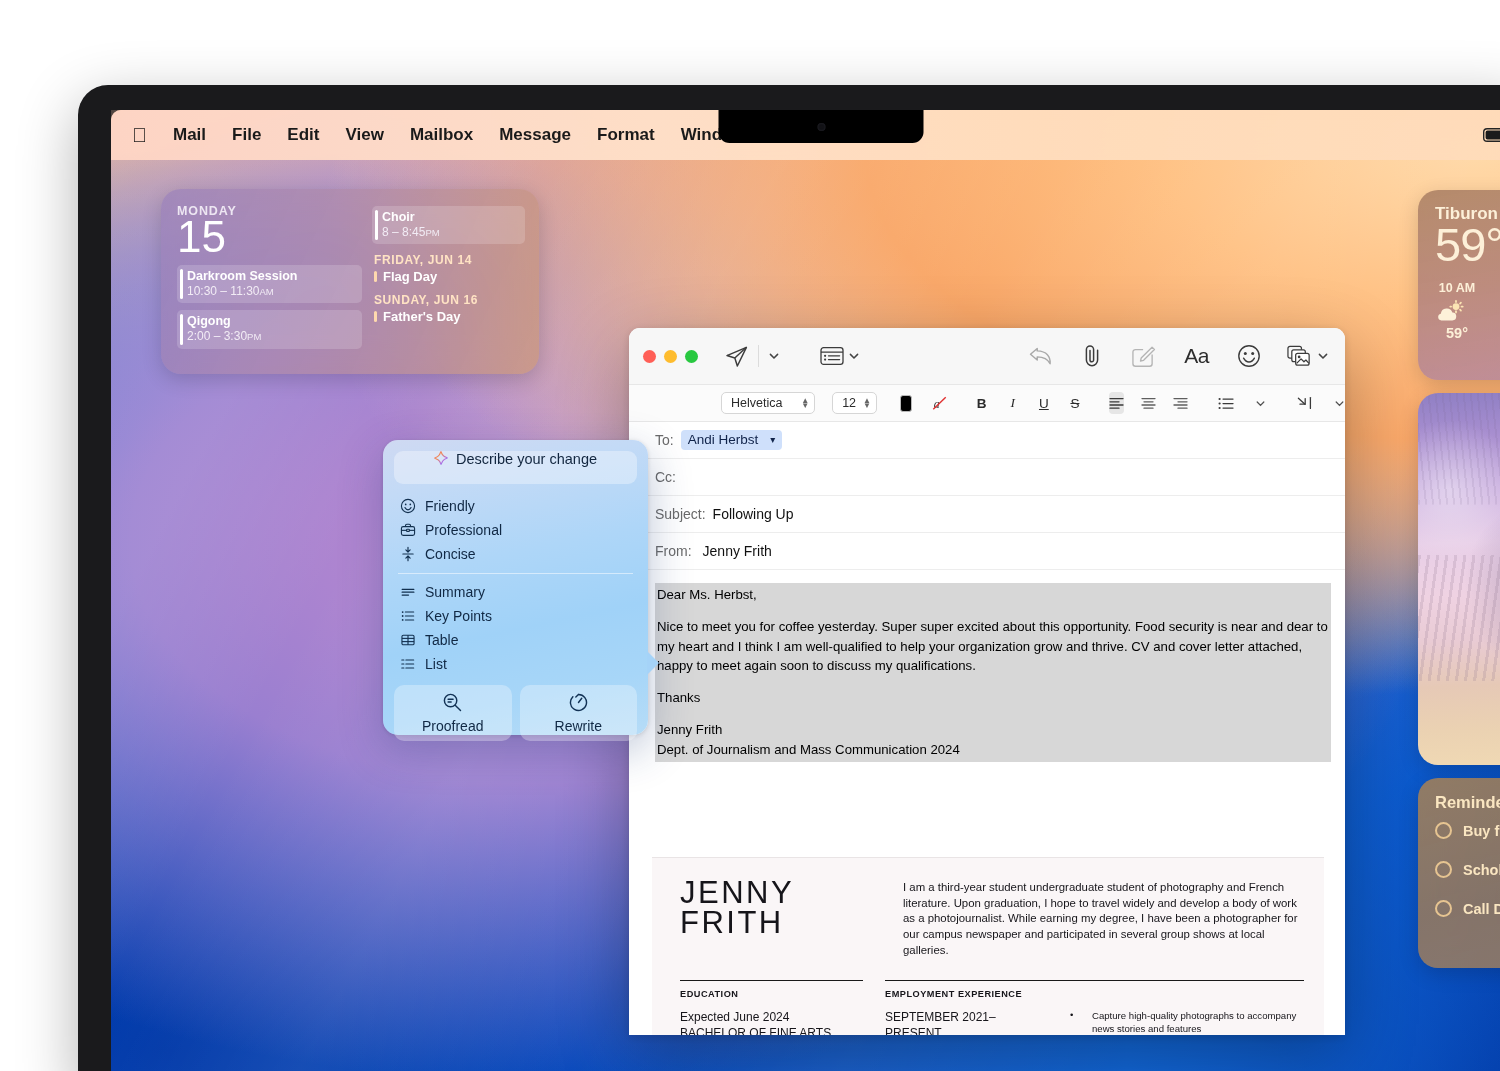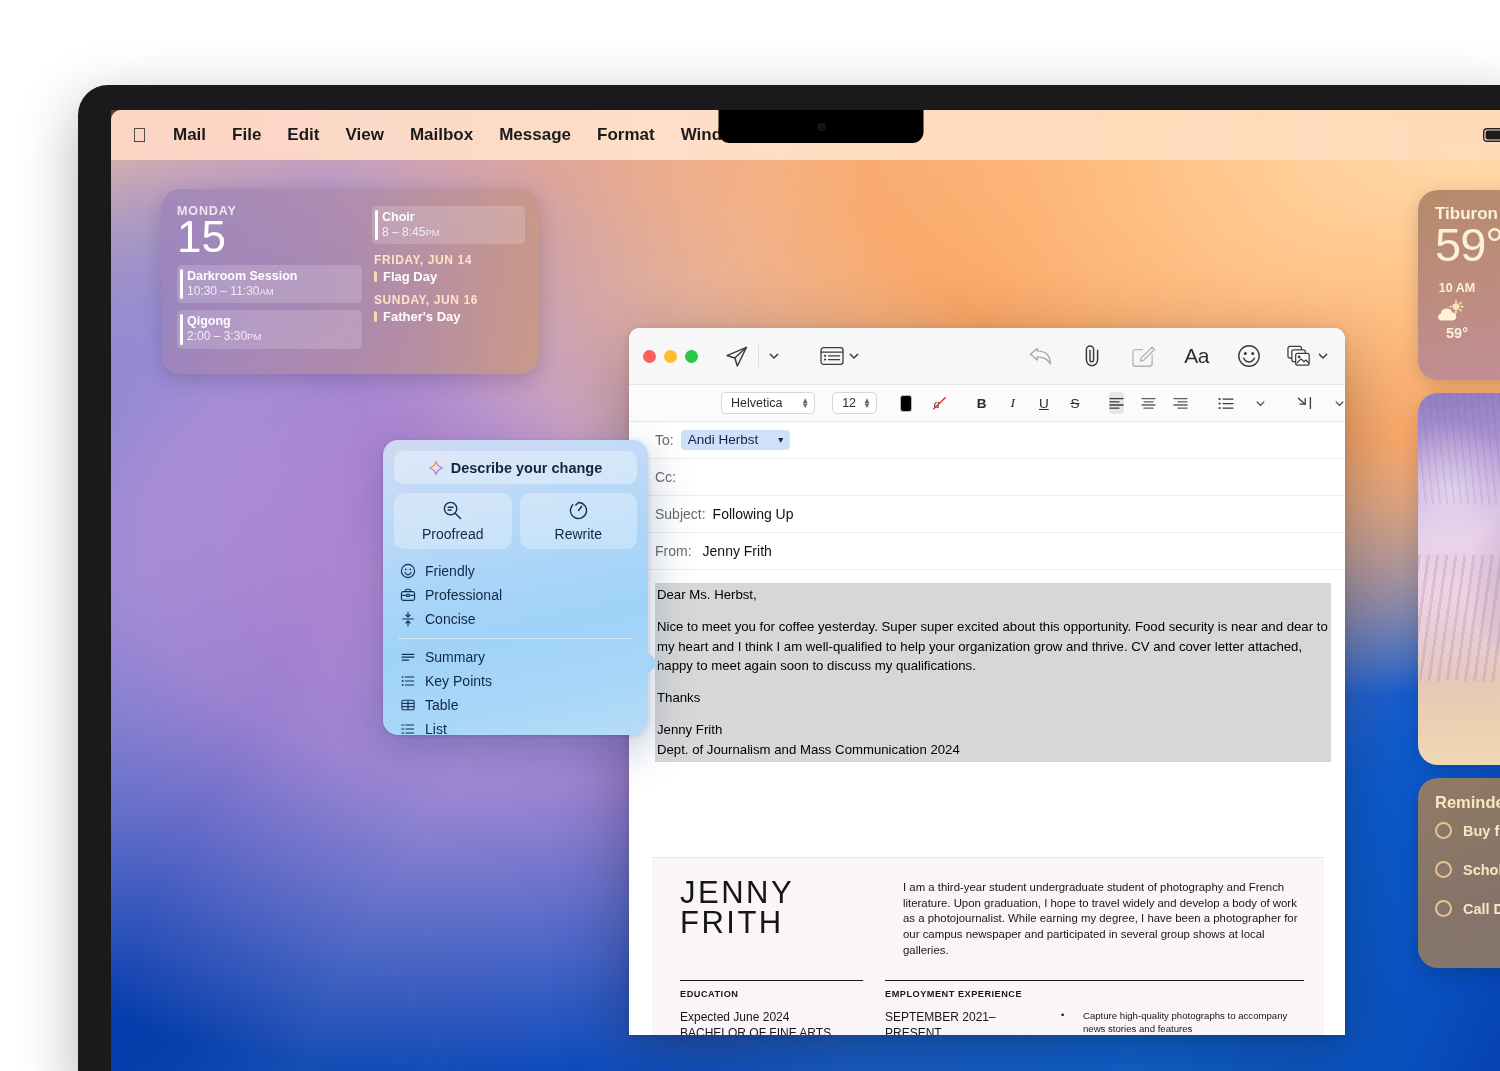--- a/index.html
+++ b/index.html
@@ -160,21 +160,21 @@
   .swatch { width:17px;height:17px; background:#000; border-radius:3px; border:1px solid #b9b9b9; }
   .fbtn { width:22px;height:22px; display:flex;align-items:center;justify-content:center;
           font-size:13.5px; color:#2b2b2b; border-radius:4px; }
   .fbtn.on { background:#e6e6e6; }
 
   .hdrrow { height:37px; display:flex; align-items:center; padding-left:26px;
             border-bottom:1px solid #ededed; font-size:14px; }
   .hdrrow .k { color:#6a6a6a; margin-right:7px; }
   .hdrrow .v { color:#101010; }
   .token { background:#cfe0fb; color:#10234a; border-radius:4px; padding:2px 7px 3px; font-size:13.5px;
-           display:inline-flex; align-items:center; gap:20px; }
+           display:inline-flex; align-items:center; gap:12px; }
   .token .tc{ font-size:10px; }
 
   #body {
     padding:13px 14px 0 26px; font-size:13.2px; line-height:1.46; color:#000;
   }
   #bodysel { background:#d7d7d7; padding:2px 2px 3px; }
 
   
   #resume {
     position:absolute; left:23px; top:529px; width:672px; height:180px;
@@ -201,22 +201,22 @@
     background:linear-gradient(168deg,#cfd9f2 0%, #c3daf6 16%, #aed6f8 40%, #a0d2f8 62%, #a7d6f8 82%, #b6dcf7 100%);
     box-shadow:0 14px 44px rgba(30,60,120,.30), 0 1px 4px rgba(0,0,0,.14);
     padding:11px 11px 0; color:#102844;
     font-size:14px; overflow:visible;
   }
   #wt-tail { position:absolute; right:-11px; top:211px; width:0;height:0;
     border-top:12px solid transparent; border-bottom:12px solid transparent;
     border-left:12px solid #a5d3f8; }
   #wt-describe {
     height:33px; border-radius:9px; background:rgba(255,255,255,.34);
-    display:flex; align-items:center; justify-content:center; gap:8px;
-    font-size:14.5px; color:#12263f;font-weight:bold;
+    display:flex; justify-content:center; gap:8px;
+    font-size:14.5px; color:#12263f;
   }
   #wt-quick { display:flex; gap:8px; margin-top:9px; }
   .qbtn { flex:1; height:56px; border-radius:10px; background:rgba(255,255,255,.30);
           display:flex; flex-direction:column; align-items:center; justify-content:center; gap:5px; }
   .qbtn .ql{ font-size:14px; }
   #wt-list { margin-top:10px; }
   .wtitem { display:flex; align-items:center; gap:9px; height:24px; font-size:14px; padding-left:5px; }
   .wtitem .ic { width:17px; display:flex; align-items:center; justify-content:center; }
   #wt-div { height:1px; background:rgba(255,255,255,.52); margin:7px 4px 6px; }
 
@@ -534,21 +534,21 @@
             <div class="rescol" style="width:183px">
               <div class="res-h">EDUCATION</div>
               <div class="res-b">
                 <div>Expected June 2024</div>
                 <div>BACHELOR OF FINE ARTS</div>
 
               </div>
             </div>
             <div class="rescol" style="flex:1">
               <div class="res-h">EMPLOYMENT EXPERIENCE</div>
-              <div style="display:flex; gap:12px">
+              <div style="display:flex; gap:21px">
                 <div class="res-b" style="width:160px">
                   <div>SEPTEMBER 2021–PRESENT</div>
                   <div style="padding-left:38px">Photographer</div>
 
                 </div>
                 <ul class="res-ul" style="flex:1">
                   <li>Capture high-quality photographs to accompany news stories and features</li>
 
                 </ul>
               </div>
@@ -570,44 +570,20 @@
                 <stop offset="70%" stop-color="#b06ce0"></stop>
                     <stop offset="100%" stop-color="#5aa8f0"></stop>
               </linearGradient>
                 </defs>
               <path d="M8 .8c.9 2.6 1.9 4.3 3.4 5.2 1.5.9 2.7 1.1 3.8 2-2.6.9-4.3 1.9-5.2 3.4-.9 1.5-1.1 2.7-2 3.8-.9-2.6-1.9-4.3-3.4-5.2C3.1 9.1 1.9 8.9.8 8c2.6-.9 4.3-1.9 5.2-3.4C6.9 3.1 7.1 1.9 8 .8z" fill="none" stroke="url(#aig)" stroke-width="1.3" stroke-linejoin="round"></path>
             </svg>
           </span>
           <span>Describe your change</span>
         </div>
 
-        <div id="wt-quick">
-          <div class="qbtn">
-            <span>
-              <svg width="21" height="21" viewBox="0 0 22 22" fill="none" stroke="#123255" stroke-width="1.5" stroke-linecap="round">
-                <circle cx="9" cy="9" r="6.5"></circle>
-                  <line x1="13.8" y1="13.8" x2="19.4" y2="19.4"></line>
-                <line x1="6.4" y1="7.6" x2="11.6" y2="7.6"></line>
-                  <line x1="6.4" y1="10.4" x2="9.6" y2="10.4"></line>
-              </svg>
-            </span>
-            <span class="ql">Proofread</span>
-          </div>
-          <div class="qbtn">
-            <span>
-              <svg width="21" height="21" viewBox="0 0 22 22" fill="none" stroke="#123255" stroke-width="1.5" stroke-linecap="round">
-                <path d="M11 2.6a8.4 8.4 0 1 1-5.9 2.4"></path>
-                  <path d="M11 2.6 8.2 5.2"></path>
-                <line x1="11" y1="11" x2="14.4" y2="6.6"></line>
-              </svg>
-            </span>
-            <span class="ql">Rewrite</span>
-          </div>
-        </div>
-
         <div id="wt-list">
           <div class="wtitem">
             <span class="ic">
               <svg width="16" height="16" viewBox="0 0 18 18" fill="none" stroke="#12304f" stroke-width="1.25">
                 <circle cx="9" cy="9" r="7.4"></circle>
                 <circle cx="6.4" cy="7.2" r=".95" fill="#12304f" stroke="none"></circle>
                 <circle cx="11.6" cy="7.2" r=".95" fill="#12304f" stroke="none"></circle>
                 <path d="M5.6 10.8c1 1.7 2.3 2.5 3.4 2.5s2.4-.8 3.4-2.5" stroke-linecap="round"></path>
               </svg>
             </span>
@@ -678,17 +654,41 @@
                   <line x1="6.6" y1="4.6" x2="15.4" y2="4.6"></line>
                 <line x1="2" y1="9" x2="4.4" y2="9"></line>
                   <line x1="6.6" y1="9" x2="15.4" y2="9"></line>
                 <line x1="2" y1="13.4" x2="4.4" y2="13.4"></line>
                   <line x1="6.6" y1="13.4" x2="15.4" y2="13.4"></line>
               </svg>
             </span>
             <span>List</span>
           </div>
         </div>
+
+        <div id="wt-quick">
+          <div class="qbtn">
+            <span>
+              <svg width="21" height="21" viewBox="0 0 22 22" fill="none" stroke="#123255" stroke-width="1.5" stroke-linecap="round">
+                <circle cx="9" cy="9" r="6.5"></circle>
+                  <line x1="13.8" y1="13.8" x2="19.4" y2="19.4"></line>
+                <line x1="6.4" y1="7.6" x2="11.6" y2="7.6"></line>
+                  <line x1="6.4" y1="10.4" x2="9.6" y2="10.4"></line>
+              </svg>
+            </span>
+            <span class="ql">Proofread</span>
+          </div>
+          <div class="qbtn">
+            <span>
+              <svg width="21" height="21" viewBox="0 0 22 22" fill="none" stroke="#123255" stroke-width="1.5" stroke-linecap="round">
+                <path d="M11 2.6a8.4 8.4 0 1 1-5.9 2.4"></path>
+                  <path d="M11 2.6 8.2 5.2"></path>
+                <line x1="11" y1="11" x2="14.4" y2="6.6"></line>
+              </svg>
+            </span>
+            <span class="ql">Rewrite</span>
+          </div>
+        </div>
       </div>
 
     </div>
   </div>
 </div>
 
 </body></html>

